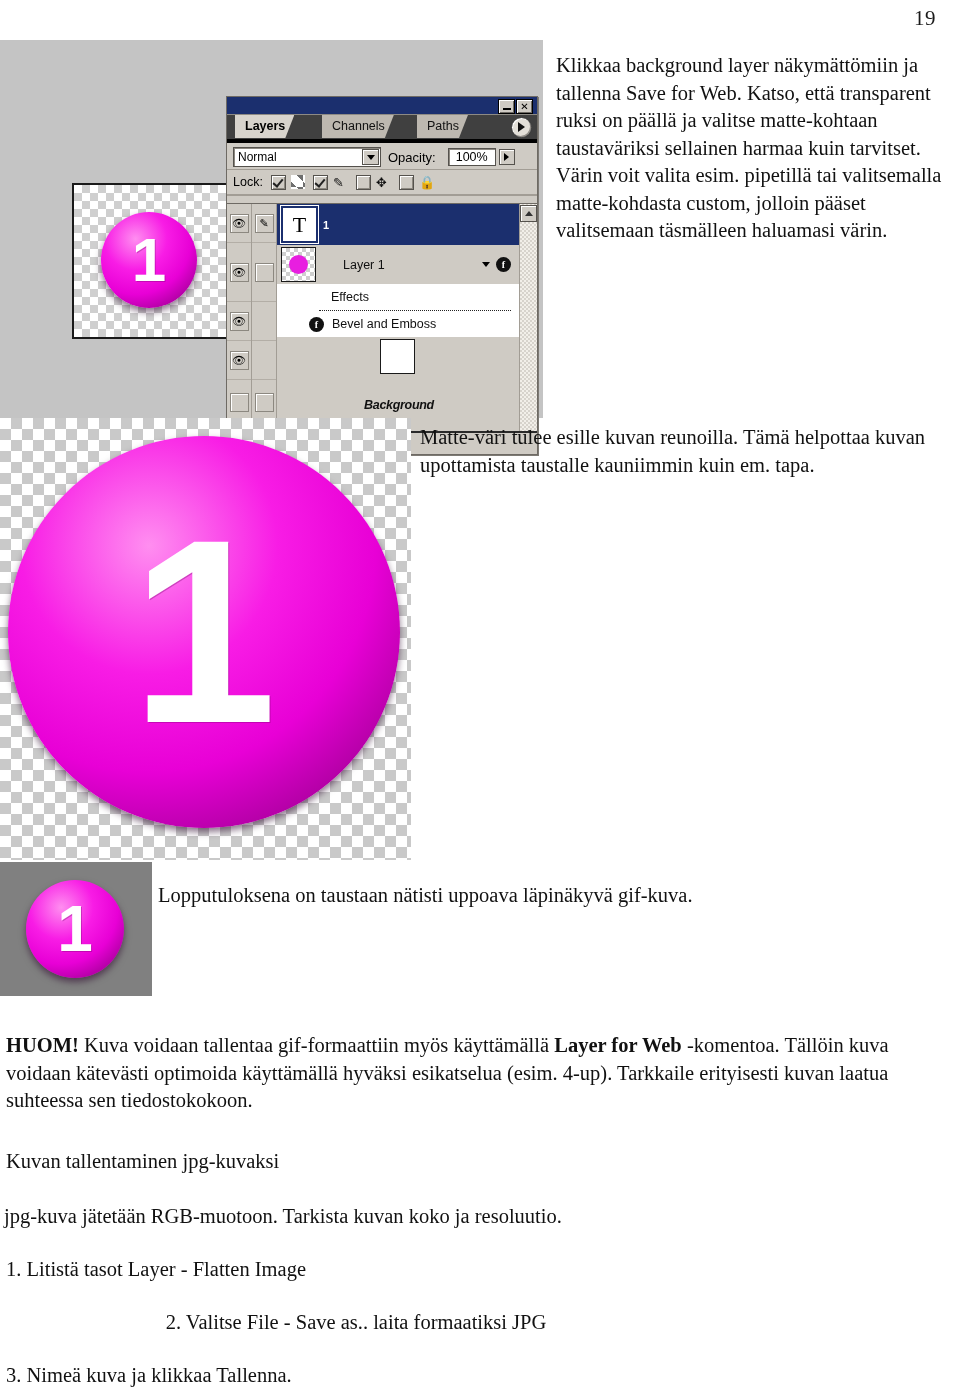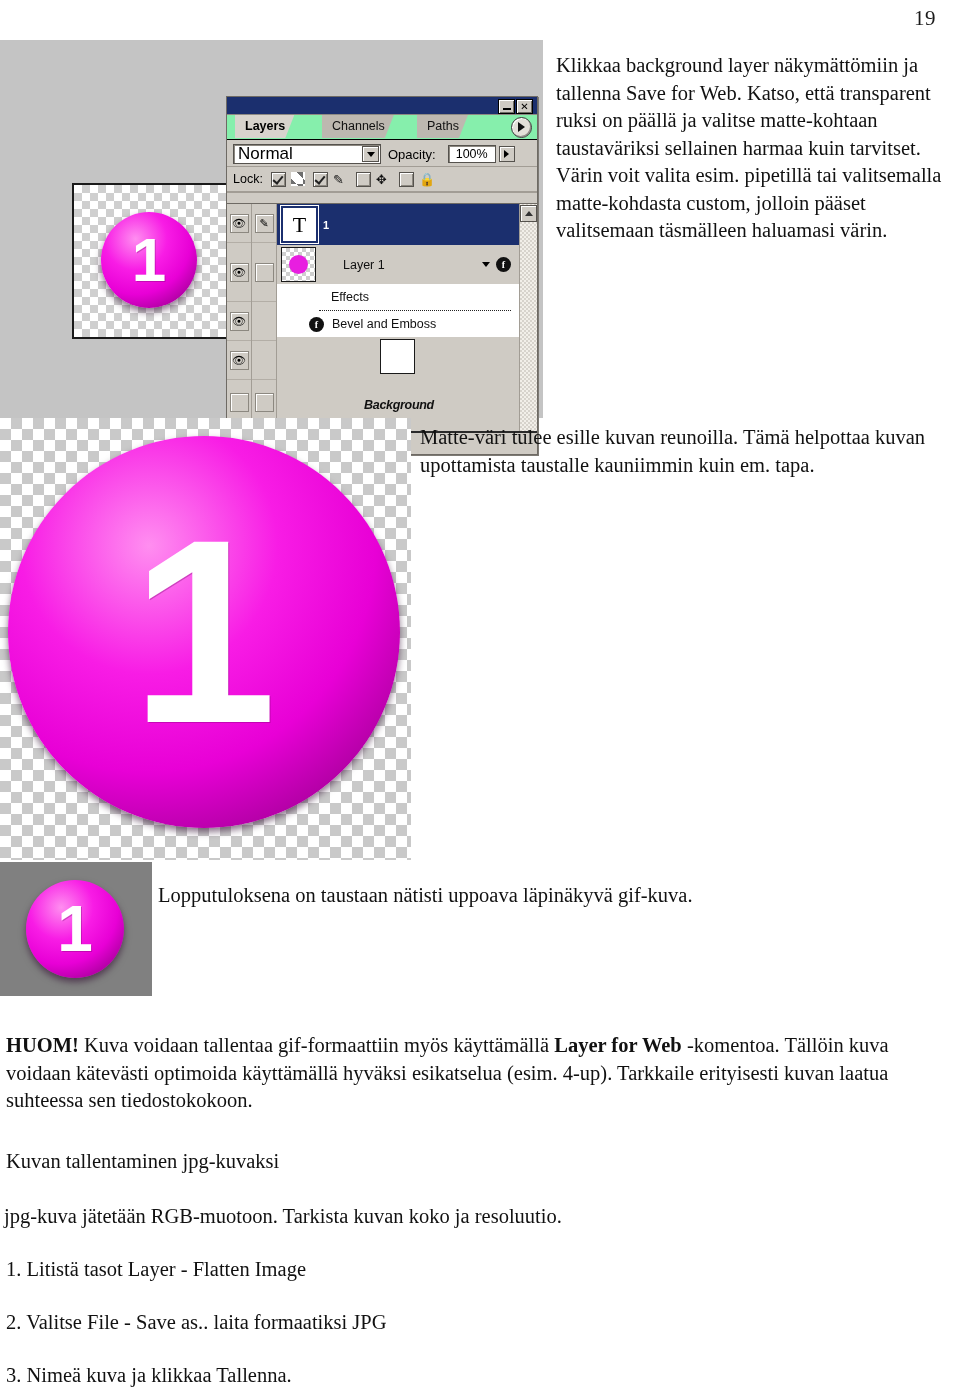--- a/index.html
+++ b/index.html
@@ -63,22 +63,22 @@
     background:#cfcbc4;border:1px solid #000;
     box-shadow:inset 1px 1px 0 #fff, inset -1px -1px 0 #6e6a64;
     display:flex;align-items:center;justify-content:center;
     font-size:10px;line-height:1;color:#000;font-weight:bold;
   }
   .winbtn.min{right:22px;}
   .winbtn.min::after{content:"";display:block;width:8px;height:2px;background:#000;margin-top:4px;}
   .winbtn.close{right:4px;}
 
   .lp-tabs{
-    position:relative;height:24px;background:#86efac;
-    border-bottom:1px solid #000000;
+    position:relative;height:24px;background:#404040;
+    border-bottom:4px solid #000000;
     text-align:right;
   }
   .lp-tab{
     position:absolute;top:0;height:23px;line-height:23px;
     font-size:12.5px;color:#111;padding:0 9px 0 10px;
     background:#cfcbc4;
     clip-path:polygon(0 0,100% 0,calc(100% - 9px) 100%,0 100%);
   }
   .lp-tab.active{font-weight:bold;background:#d8d4cd;color:#000;}
   .lp-tab.t1{left:8px;}
@@ -96,21 +96,21 @@
 
   .lp-moderow{
     height:24px;background:#cfcbc4;display:flex;align-items:center;
     padding:2px 4px 0 6px;border-bottom:1px solid #a29d95;
   }
   .combo{
     width:146px;height:18px;background:#fff;border:1px solid #55524d;
     box-shadow:inset 1px 1px 0 #8c8880;
     display:flex;align-items:center;position:relative;
   }
-  .combo span{font-size:17px;padding-left:4px;color:#000;}
+  .combo span{font-size:12px;padding-left:4px;color:#000;}
   .combo .arrowbox{
     position:absolute;right:1px;top:1px;width:15px;height:14px;
     background:#cfcbc4;border:1px solid #55524d;
     box-shadow:inset 1px 1px 0 #fff;
     display:flex;align-items:center;justify-content:center;
   }
   .tri-down{border-left:4px solid transparent;border-right:4px solid transparent;border-top:5px solid #000;}
   .tri-right{border-top:4px solid transparent;border-bottom:4px solid transparent;border-left:5px solid #000;}
   .op-label{font-size:13px;margin-left:7px;color:#000;}
   .op-field{
@@ -240,21 +240,21 @@
   
   .tx{position:absolute;font-size:20.5px;line-height:27.5px;color:#111;}
   .tx b{font-weight:bold;}
   .para-top{left:556px;top:52px;width:396px;}
   .para-mid{left:420px;top:424px;width:530px;}
   .para-result{left:158px;top:882px;width:600px;}
   .para-huom{left:6px;top:1032px;width:946px;}
   .head-jpg{left:6px;top:1148px;width:600px;font-weight:normal;}
   .para-jpg{left:4px;top:1203px;width:700px;}
   .step1{left:6px;top:1256px;width:700px;}
-  .step2{left:6px;top:1309px;width:700px;}
+  .step2{left:6px;top:1309px;width:700px;text-align:center;}
   .step3{left:6px;top:1362px;width:700px;}
 </style>
 </head>
 <body>
 
 <div class="page">
 
   <div class="page-number">19</div>
 
   <div class="shot-top">

